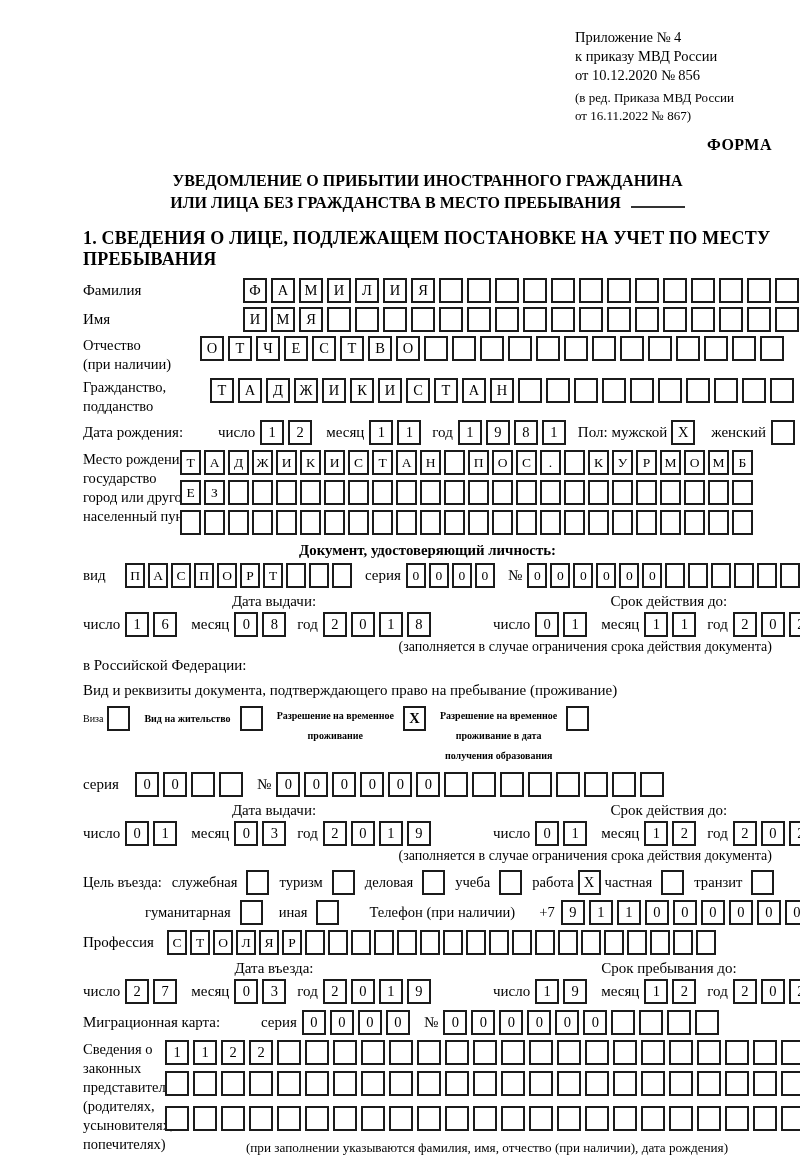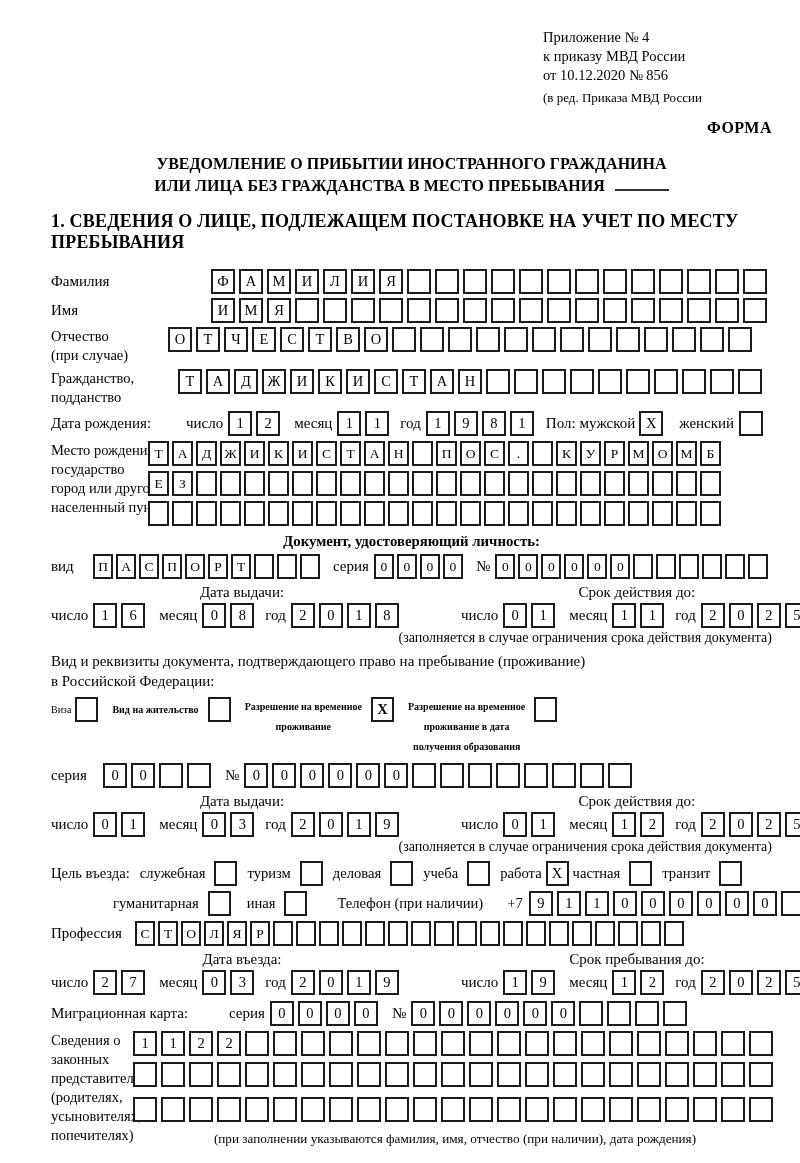--- a/index.html
+++ b/index.html
@@ -1,30 +1,30 @@
 <!DOCTYPE html>
 <html><head>
 <meta charset="utf-8">
 <style>
   html,body{margin:0;padding:0;background:#fff;}
   body{width:800px;height:1163px;color:#000;font-family:"Liberation Serif","DejaVu Serif",serif;}
-  .page{box-sizing:border-box;width:800px;height:1163px;padding:28px 28px 0 51px;overflow:hidden;position:relative;}
+  .page{box-sizing:border-box;width:800px;height:1163px;padding:28px 28px 0 83px;overflow:hidden;position:relative;}
 
   
   .appendix{margin-left:492px;font-size:14.5px;line-height:19px;}
   .appendix .sub{font-size:13px;line-height:17.5px;margin-top:4px;}
   .forma{text-align:right;font-weight:bold;font-size:16px;margin-top:12px;letter-spacing:.5px;}
 
   .title{text-align:center;font-weight:bold;font-size:16px;line-height:22px;margin-top:16px;}
   .blank-line{display:inline-block;width:54px;border-bottom:2px solid #333;height:12px;margin-left:10px;}
   .sec-head{font-weight:bold;font-size:18px;margin-top:14px;letter-spacing:.2px;}
 
   
   .frow{display:flex;align-items:flex-start;margin-top:4px;}
-  .mt8{margin-top:16px;} .mt6{margin-top:6px;}
+  .mt8{margin-top:8px;} .mt6{margin-top:6px;}
   .flabel{flex:0 0 auto;font-size:15px;line-height:25px;}
   .lblblock{flex:0 0 auto;font-size:14.5px;line-height:19px;}
   .dlbl{flex:0 0 auto;font-size:15px;line-height:25px;margin:0 5px 0 10px;}
   .dlbl.first{margin-left:0;}
 
   
   .boxes{display:inline-flex;flex-wrap:nowrap;}
   .cbox{flex:0 0 auto;box-sizing:content-box;width:20px;height:21px;border:2px solid #1b1b1b;
         margin-right:4px;font-size:14.5px;line-height:21px;text-align:center;background:#fff;}
   .sm .cbox{width:17px;margin-right:3px;font-size:13.5px;}
@@ -63,20 +63,21 @@
 <body>
 
 <div class="page">
 
   <div class="appendix">
     <div>Приложение № 4</div>
     <div>к приказу МВД России</div>
     <div>от 10.12.2020 № 856</div>
     <div class="sub">
       <div>(в ред. Приказа МВД России</div>
+      <div>от 16.11.2022 № 867)</div>
     </div>
   </div>
   <div class="forma">ФОРМА</div>
 
   <div class="title">
     <div>УВЕДОМЛЕНИЕ О ПРИБЫТИИ ИНОСТРАННОГО ГРАЖДАНИНА</div>
     <div>
       <span>ИЛИ ЛИЦА БЕЗ ГРАЖДАНСТВА В МЕСТО ПРЕБЫВАНИЯ</span><span class="blank-line"></span>
     </div>
   </div>
@@ -131,21 +132,21 @@
         <span class="cbox"></span>
         <span class="cbox"></span>
         <span class="cbox"></span>
         <span class="cbox"></span>
       </span>
   </div>
 
   <div class="frow">
     <div class="lblblock" style="width:117px">
       <div>Отчество</div>
-      <div>(при случае)</div>
+      <div>(при наличии)</div>
     </div>
     <span class="boxes">
         <span class="cbox">О</span>
         <span class="cbox">Т</span>
         <span class="cbox">Ч</span>
         <span class="cbox">Е</span>
         <span class="cbox">С</span>
         <span class="cbox">Т</span>
         <span class="cbox">В</span>
         <span class="cbox">О</span>
@@ -395,22 +396,22 @@
             <span class="cbox">2</span>
             <span class="cbox">0</span>
             <span class="cbox">2</span>
             <span class="cbox">5</span>
           </span>
       </div>
     </div>
   </div>
   <div class="note-r">(заполняется в случае ограничения срока действия документа)</div>
 
+  <div class="plain" style="margin-top:1px">в Российской Федерации:</div>
   <div class="plain">Вид и реквизиты документа, подтверждающего право на пребывание (проживание)</div>
-  <div class="plain" style="margin-top:1px">в Российской Федерации:</div>
 
   <div class="optrow">
     <div class="opt">
       <div class="optlines" style="line-height:25px">Виза</div>
       <span class="boxes chk" style="margin-left:4px">
           <span class="cbox"></span>
         </span>
     </div>
     <div class="opt">
       <div class="optlines" style="line-height:25px">Вид на жительство</div>

